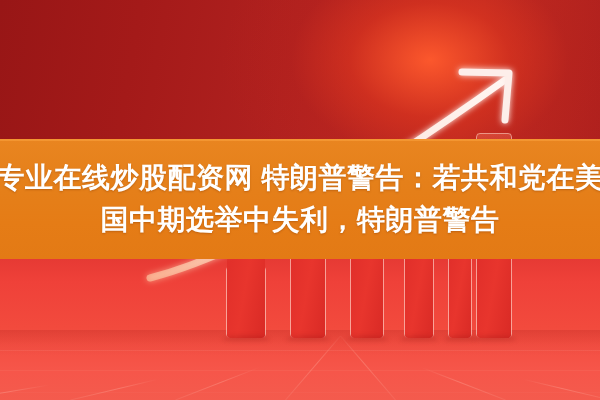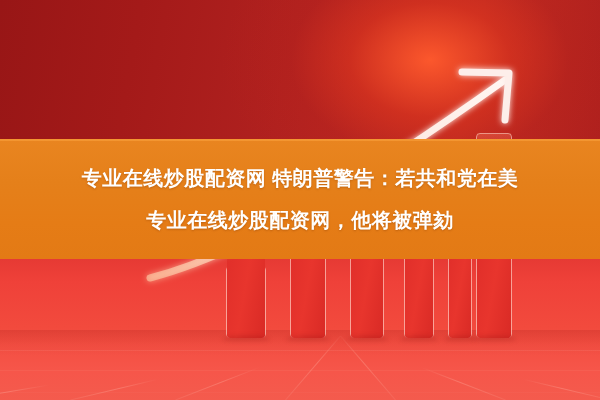--- a/index.html
+++ b/index.html
@@ -93,21 +93,21 @@
   
   .arrow-wrap { position:absolute; left:0; top:0; width:600px; height:400px; pointer-events:none; }
 
   
   .title {
     position:absolute; left:0; top:139px; width:600px; height:120px;
     display:flex; flex-direction:column;
     align-items:center; justify-content:center;
     text-align:center;
     color:#ffffff;
-    font-size:20px;
+    font-size:28px;
     font-weight:bold;
     line-height:42px;
     letter-spacing:0.5px;
     text-shadow:0 1px 2px rgba(120,50,0,0.35);
     padding:0 14px;
   }
   .title-line { white-space:nowrap; }
 </style>
 </head>
 <body>
@@ -186,16 +186,16 @@
 
       <path d="M 462 72 L 509 73 L 505 120" fill="none" stroke="#fdeeea" stroke-width="7" stroke-linecap="round" stroke-linejoin="round" filter="url(#arrowGlow)"></path>
     </svg>
   </div>
 
   <div class="band"></div>
   <div class="band-top-edge"></div>
 
   <div class="title">
     <div class="title-line">专业在线炒股配资网 特朗普警告：若共和党在美</div>
-    <div class="title-line">专业在线炒股配资网，他将被弹劾</div>
+    <div class="title-line">国中期选举中失利，特朗普警告</div>
   </div>
 
 </div>
 
 </body></html>

